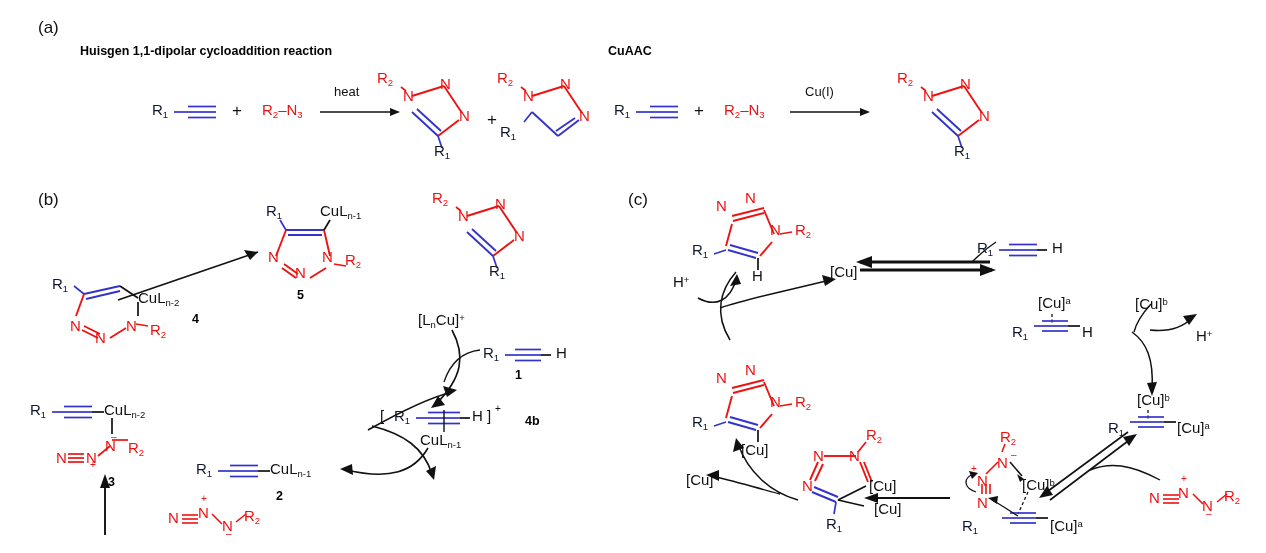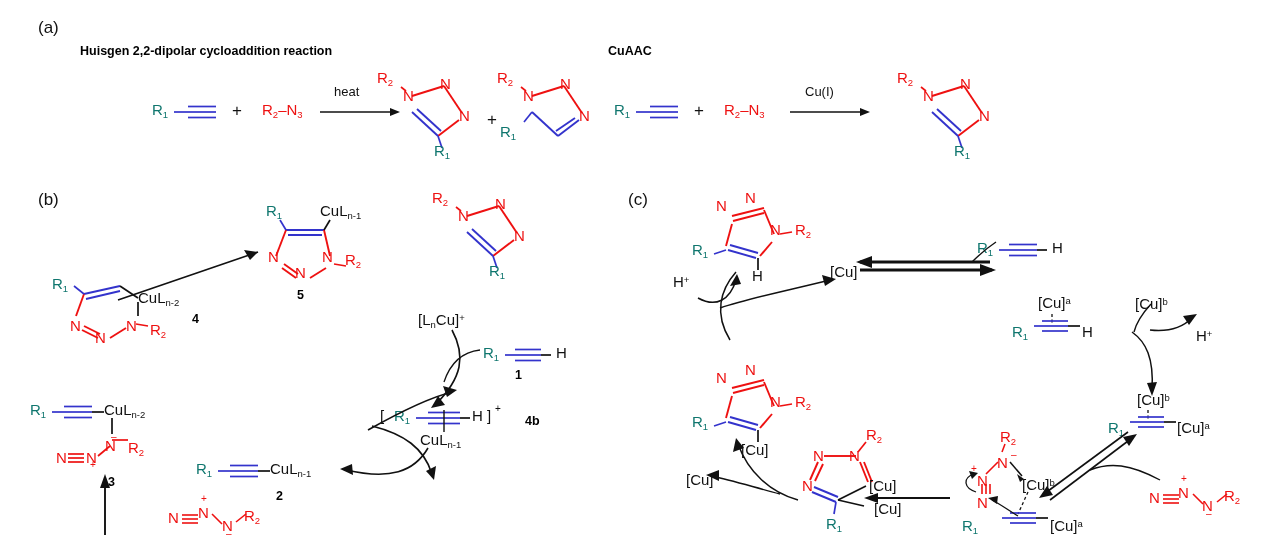--- a/index.html
+++ b/index.html
@@ -6,36 +6,36 @@
   body{
     width:1266px;height:553px;position:relative;overflow:hidden;
     font-family:"Liberation Sans", sans-serif;
     color:#000;
   }
   .abs{position:absolute;}
   .panel-label{font-size:17px;color:#111;letter-spacing:0px;}
   .sect-title{font-size:12.5px;font-weight:bold;color:#000;}
   .cmpd-num{font-size:12.5px;font-weight:bold;color:#000;}
   .lbl{font-size:15px;line-height:1;white-space:nowrap;}
-  .blue{color:#0f766e;}
+  .blue{color:#0f172a;}
   .red{color:#ee1111;}
   .blk{color:#111111;}
   .lbl sub{font-size:9.5px;vertical-align:-0.28em;}
   .lbl sup{font-size:9.5px;vertical-align:0.45em;}
   .sm{font-size:13px;}
   .plusbig{font-size:17px;color:#111;}
   svg{overflow:visible;}
   .nofill{fill:none;}
 </style>
 </head>
 <body>
 
 <div class="abs panel-label" style="left:38px;top:18px;">(a)</div>
 
-<div class="abs sect-title" style="left:80px;top:44px;">Huisgen 2,2-dipolar cycloaddition reaction</div>
+<div class="abs sect-title" style="left:80px;top:44px;">Huisgen 1,1-dipolar cycloaddition reaction</div>
 <div class="abs sect-title" style="left:608px;top:44px;">CuAAC</div>
 
 <div class="abs lbl blue" style="left:152px;top:102px;">
   <span>R</span><sub>1</sub>
 </div>
 <svg class="abs" style="left:174px;top:100px;" width="50" height="24">
   <line x1="0" y1="12" x2="14" y2="12" stroke="#3333cc" stroke-width="1.7"></line>
   <line x1="14" y1="6.5" x2="42" y2="6.5" stroke="#3333cc" stroke-width="1.7"></line>
   <line x1="14" y1="12" x2="42" y2="12" stroke="#3333cc" stroke-width="1.7"></line>
   <line x1="14" y1="17.5" x2="42" y2="17.5" stroke="#3333cc" stroke-width="1.7"></line>

